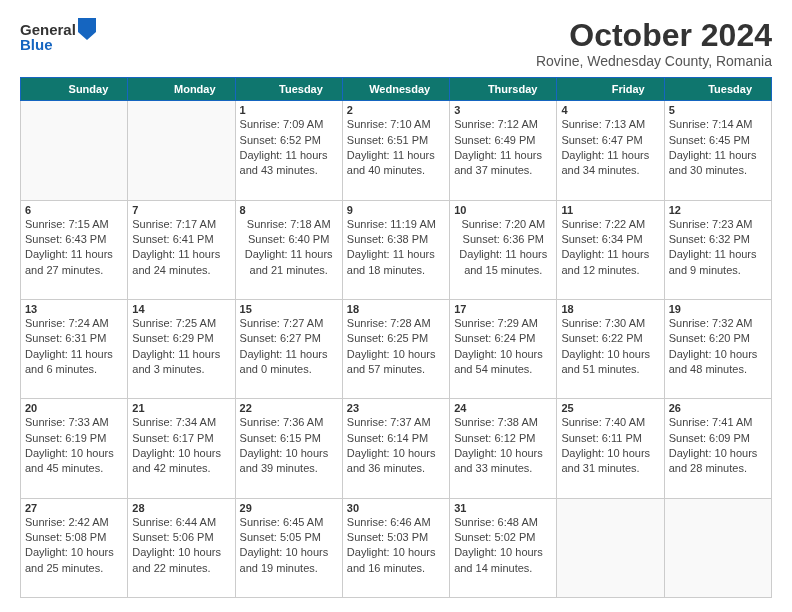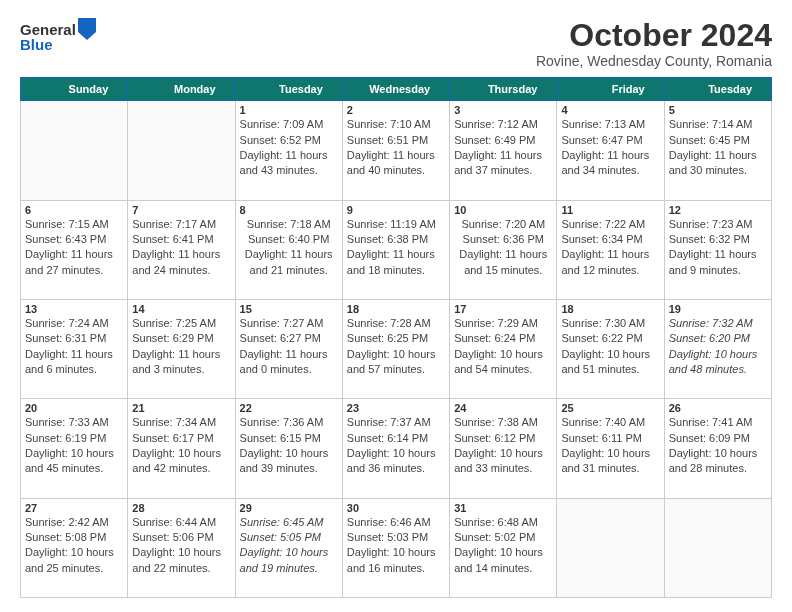--- a/index.html
+++ b/index.html
@@ -264,21 +264,21 @@
           </td>
           <td>
             <span class="day-num">18</span>
             <div class="day-info" style="white-space: pre-line;">Sunrise: 7:30 AM
 Sunset: 6:22 PM
 Daylight: 10 hours
 and 51 minutes.</div>
           </td>
           <td>
             <span class="day-num">19</span>
-            <div class="day-info" style="white-space: pre-line; font-style: italic;">Sunrise: 7:32 AM
+            <div class="day-info" style="white-space: pre-line;">Sunrise: 7:32 AM
 Sunset: 6:20 PM
 Daylight: 10 hours
 and 48 minutes.</div>
           </td>
         </tr>
         <tr>
           <td>
             <span class="day-num">20</span>
             <div class="day-info" style="white-space: pre-line;">Sunrise: 7:33 AM
 Sunset: 6:19 PM
@@ -338,21 +338,21 @@
           </td>
           <td>
             <span class="day-num">28</span>
             <div class="day-info" style="white-space: pre-line;">Sunrise: 6:44 AM
 Sunset: 5:06 PM
 Daylight: 10 hours
 and 22 minutes.</div>
           </td>
           <td>
             <span class="day-num">29</span>
-            <div class="day-info" style="white-space: pre-line; font-style: italic;">Sunrise: 6:45 AM
+            <div class="day-info" style="white-space: pre-line;">Sunrise: 6:45 AM
 Sunset: 5:05 PM
 Daylight: 10 hours
 and 19 minutes.</div>
           </td>
           <td>
             <span class="day-num">30</span>
             <div class="day-info" style="white-space: pre-line;">Sunrise: 6:46 AM
 Sunset: 5:03 PM
 Daylight: 10 hours
 and 16 minutes.</div>

